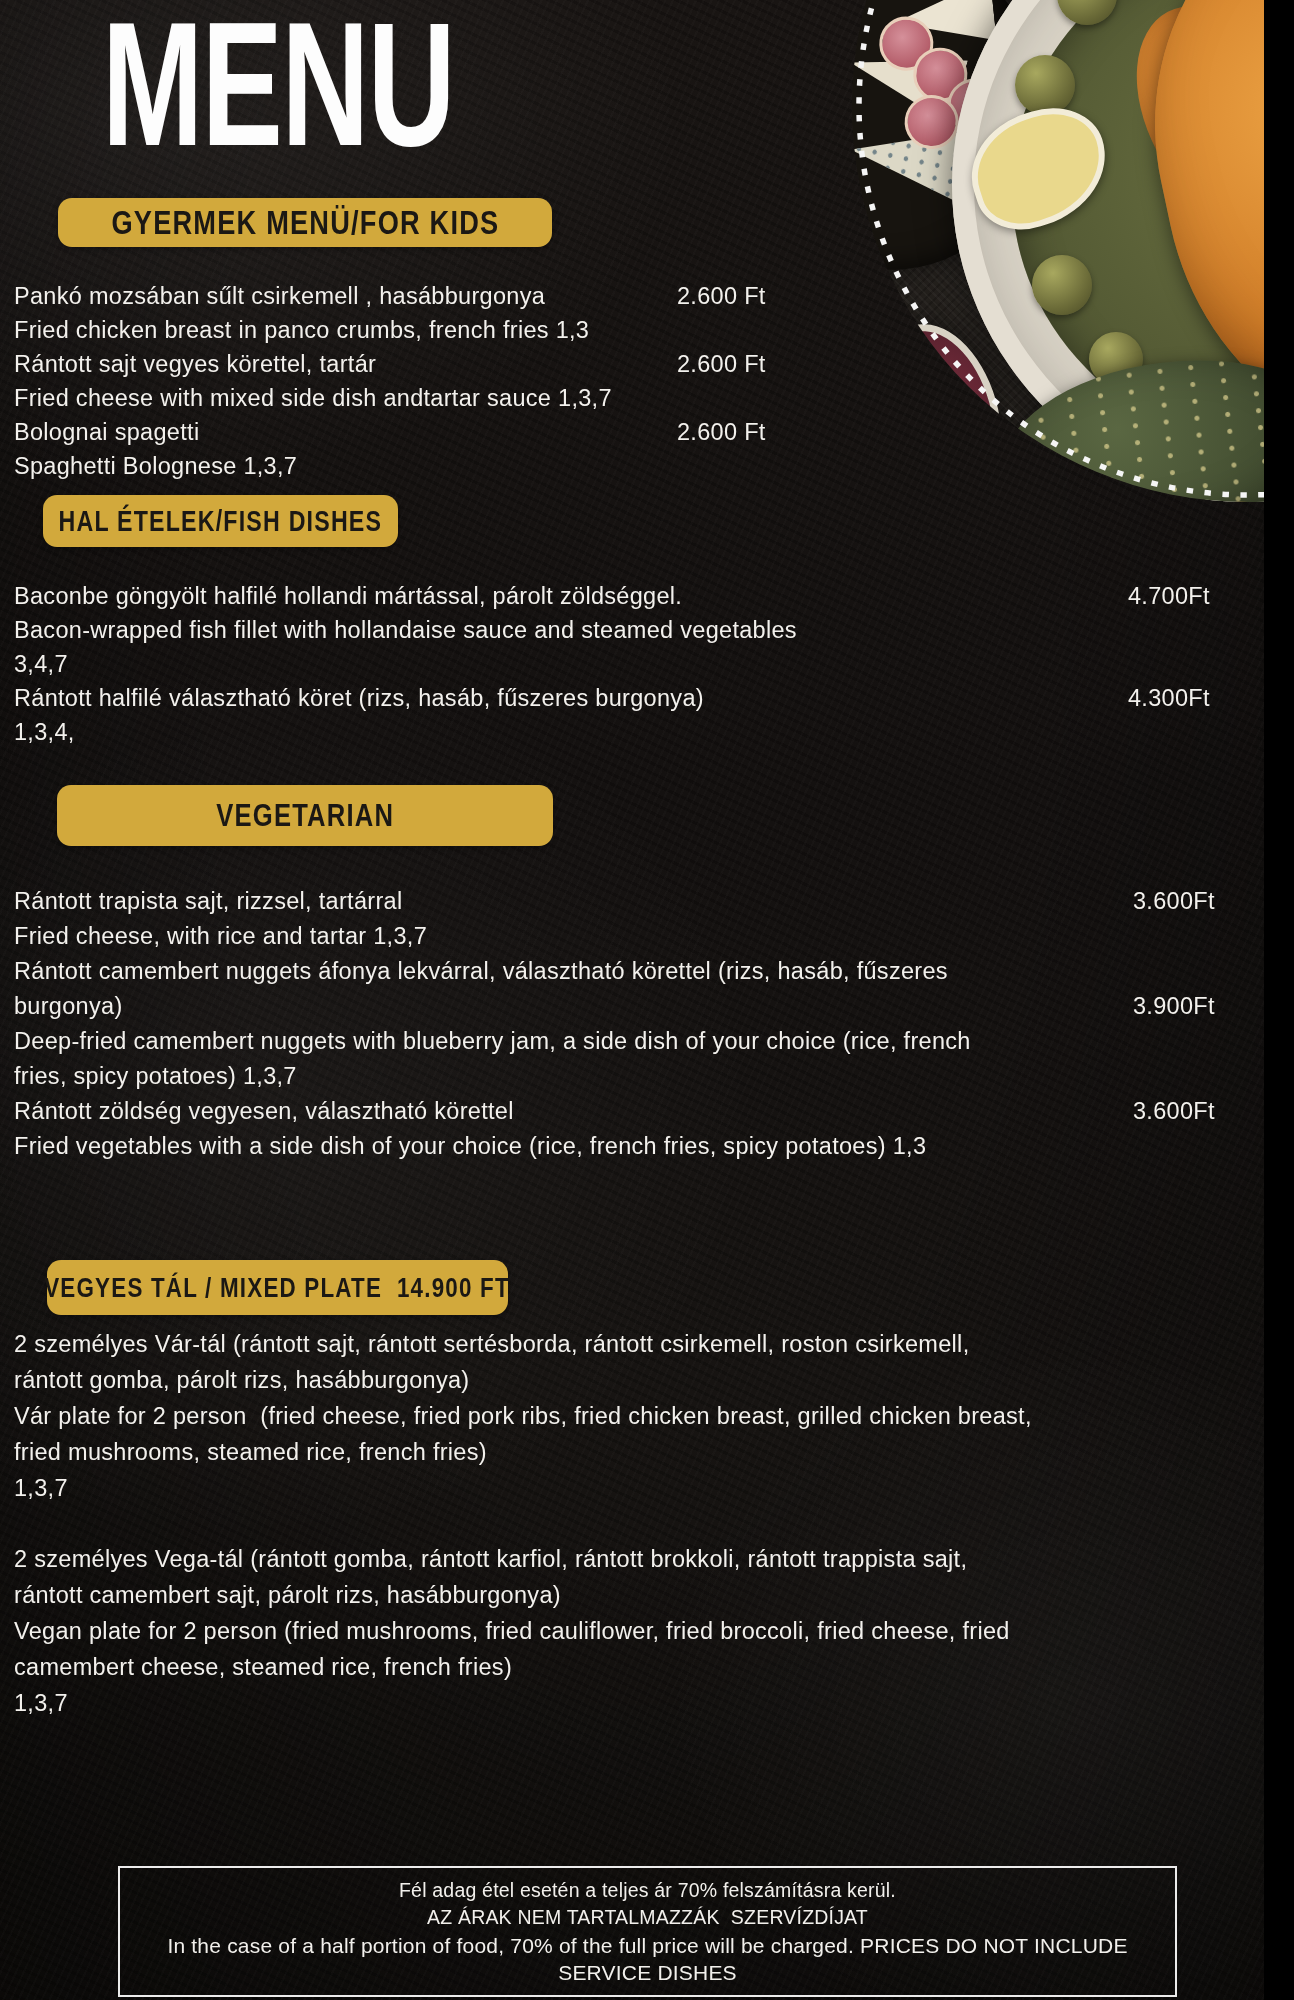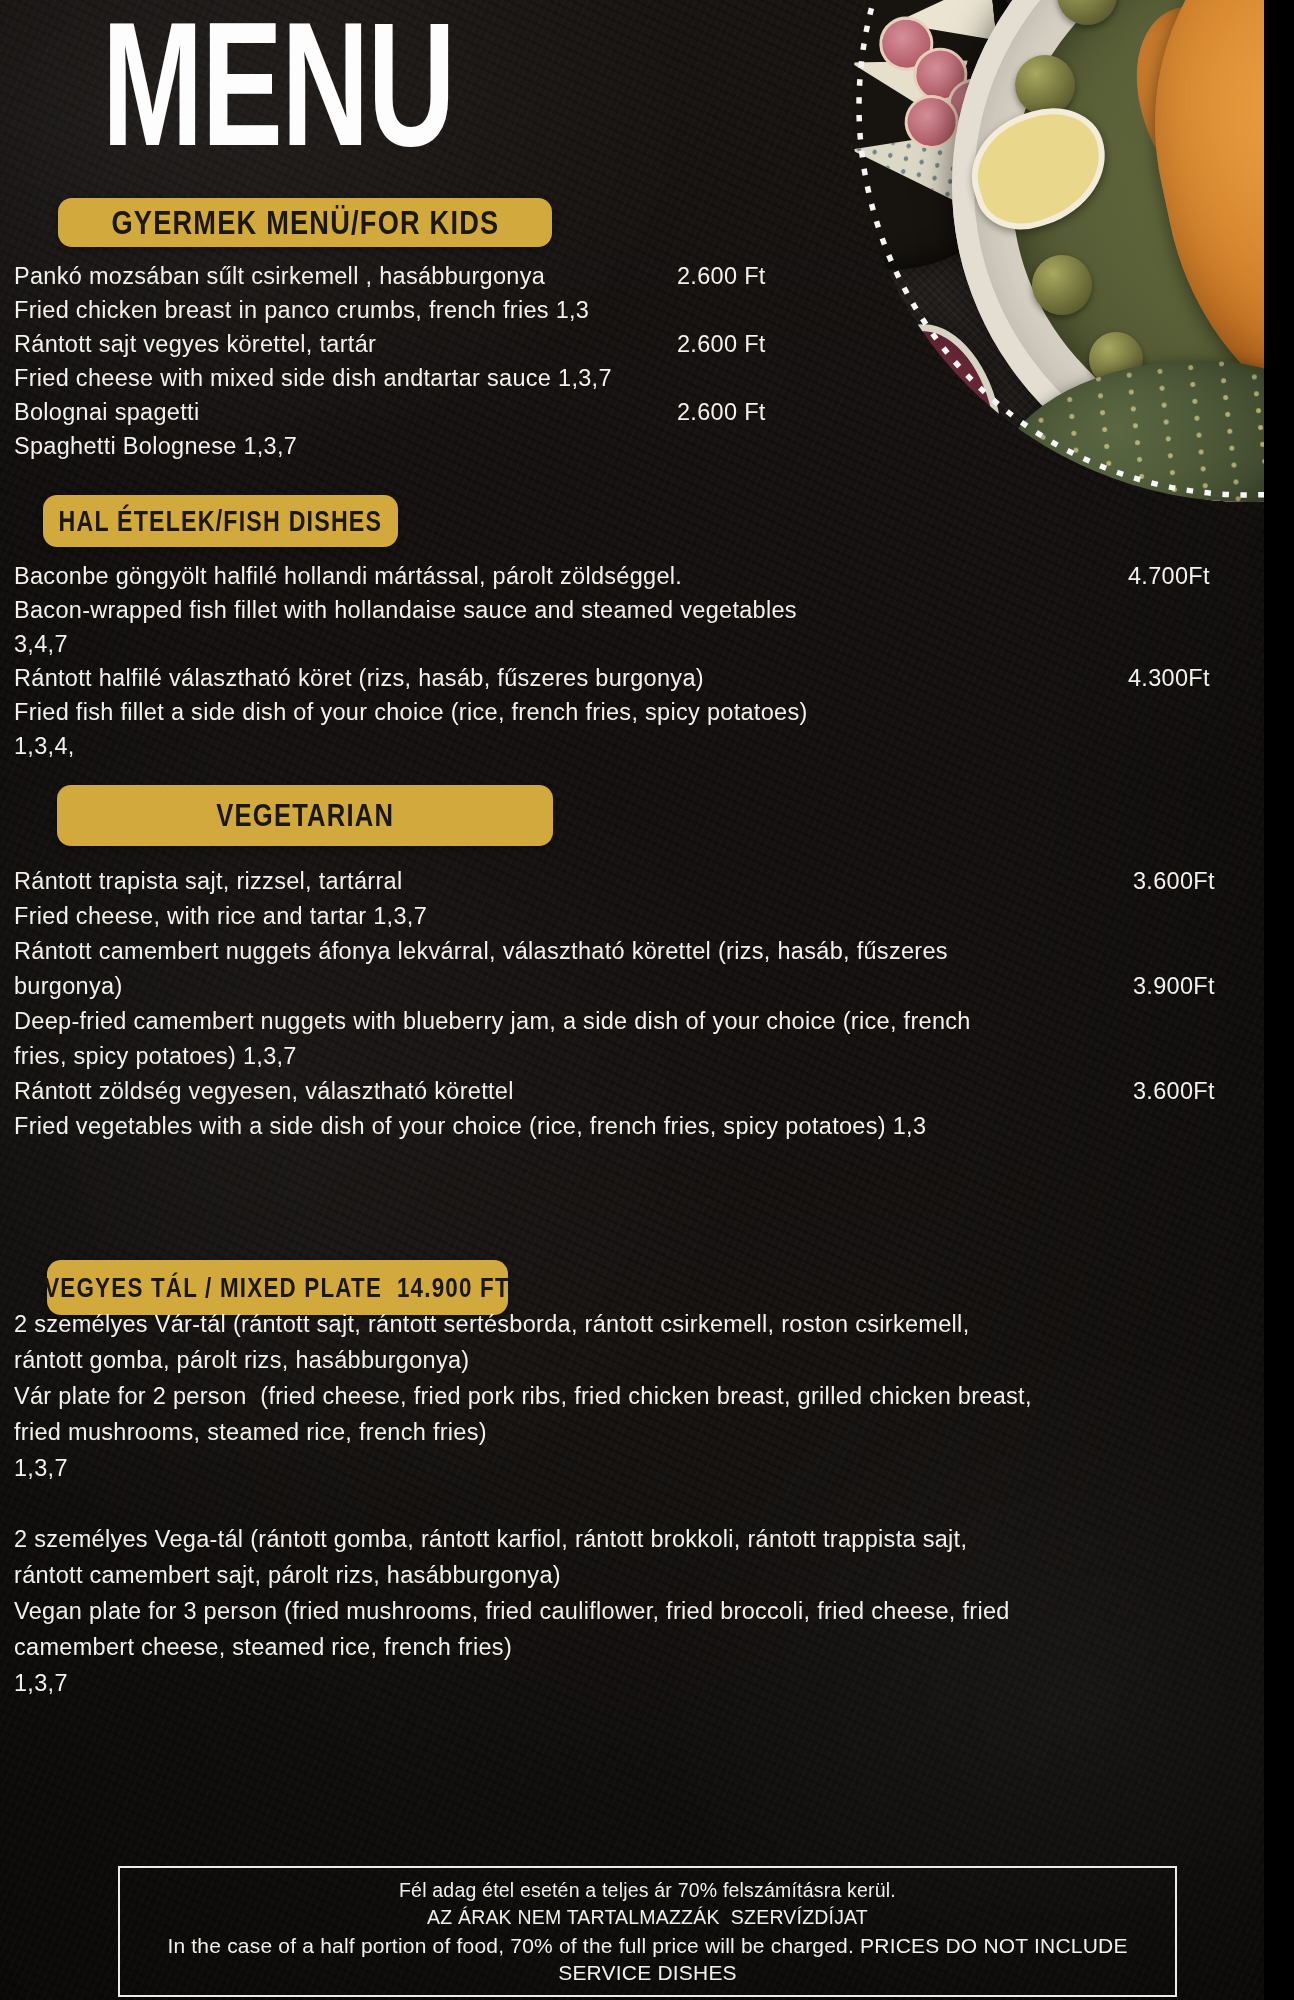--- a/index.html
+++ b/index.html
@@ -83,21 +83,21 @@
       radial-gradient(circle at 35% 32%, #5a6742, #3c462c 78%);
     background-size:31px 17px, 100% 100%;
     box-shadow:inset -18px -20px 50px rgba(0,0,0,.45), 0 4px 16px rgba(0,0,0,.5);}
   .ring-svg{position:absolute;left:0;top:0;pointer-events:none;}
 
   
   .pill{position:absolute;display:flex;align-items:center;justify-content:center;
     background:var(--accent);color:var(--pill-text);border-radius:14px;
     box-shadow:0 2px 6px rgba(0,0,0,.35);}
   .pill-text{font-weight:700;letter-spacing:1.5px;white-space:pre;transform:scaleX(0.8);transform-origin:center;}
-  .lines{position:absolute;left:14px;width:1272px;}
+  .lines{position:absolute;left:14px;width:1272px;margin-top:20px;}
   .line{position:relative;white-space:pre;color:var(--text);font-size:23.5px;letter-spacing:0.3px;}
   .line-text{white-space:pre;}
   .price{position:absolute;top:0;white-space:pre;}
 
   #sec-kids .pill{left:58px;top:198px;width:494px;height:49px;}
   #sec-kids .pill-text{font-size:34px;}
   #sec-kids .lines{top:259px;}
   #sec-kids .line{height:34px;line-height:34px;}
   #sec-kids .price{left:663px;}
 
@@ -187,21 +187,20 @@
       </section>
       <section id="sec-fish">
         <div class="pill">
           <span class="pill-text">HAL ÉTELEK/FISH DISHES</span>
         </div>
         <div class="lines">
           <div class="line"><span class="line-text">Baconbe göngyölt halfilé hollandi mártással, párolt zöldséggel.</span><span class="price">4.700Ft</span></div>
           <div class="line"><span class="line-text">Bacon-wrapped fish fillet with hollandaise sauce and steamed vegetables</span></div>
           <div class="line"><span class="line-text">3,4,7</span></div>
           <div class="line"><span class="line-text">Rántott halfilé választható köret (rizs, hasáb, fűszeres burgonya)</span><span class="price">4.300Ft</span></div>
-          <div class="line"><span class="line-text">Fried fish fillet a side dish of your choice (rice, french fries, spicy potatoes)</span></div>
           <div class="line"><span class="line-text">1,3,4,</span></div>
         </div>
       </section>
       <section id="sec-veg">
         <div class="pill">
           <span class="pill-text">VEGETARIAN</span>
         </div>
         <div class="lines">
           <div class="line"><span class="line-text">Rántott trapista sajt, rizzsel, tartárral</span><span class="price">3.600Ft</span></div>
           <div class="line"><span class="line-text">Fried cheese, with rice and tartar 1,3,7</span></div>
@@ -222,21 +221,21 @@
           <div class="line"><span class="line-text">rántott gomba, párolt rizs, hasábburgonya)</span></div>
           <div class="line"><span class="line-text">Vár plate for 2 person  (fried cheese, fried pork ribs, fried chicken breast, grilled chicken breast,</span></div>
           <div class="line"><span class="line-text">fried mushrooms, steamed rice, french fries)</span></div>
           <div class="line"><span class="line-text">1,3,7</span></div>
         </div>
       </section>
       <section id="sec-mixed2">
         <div class="lines">
           <div class="line"><span class="line-text">2 személyes Vega-tál (rántott gomba, rántott karfiol, rántott brokkoli, rántott trappista sajt,</span></div>
           <div class="line"><span class="line-text">rántott camembert sajt, párolt rizs, hasábburgonya)</span></div>
-          <div class="line"><span class="line-text">Vegan plate for 3 person (fried mushrooms, fried cauliflower, fried broccoli, fried cheese, fried</span></div>
+          <div class="line"><span class="line-text">Vegan plate for 2 person (fried mushrooms, fried cauliflower, fried broccoli, fried cheese, fried</span></div>
           <div class="line"><span class="line-text">camembert cheese, steamed rice, french fries)</span></div>
           <div class="line"><span class="line-text">1,3,7</span></div>
         </div>
       </section>
     </div>
 
   <div class="footer">
     <div id="footer-lines">
         <div class="footer-line">Fél adag étel esetén a teljes ár 70% felszámításra kerül.</div>
         <div class="footer-line">AZ ÁRAK NEM TARTALMAZZÁK  SZERVÍZDÍJAT</div>

